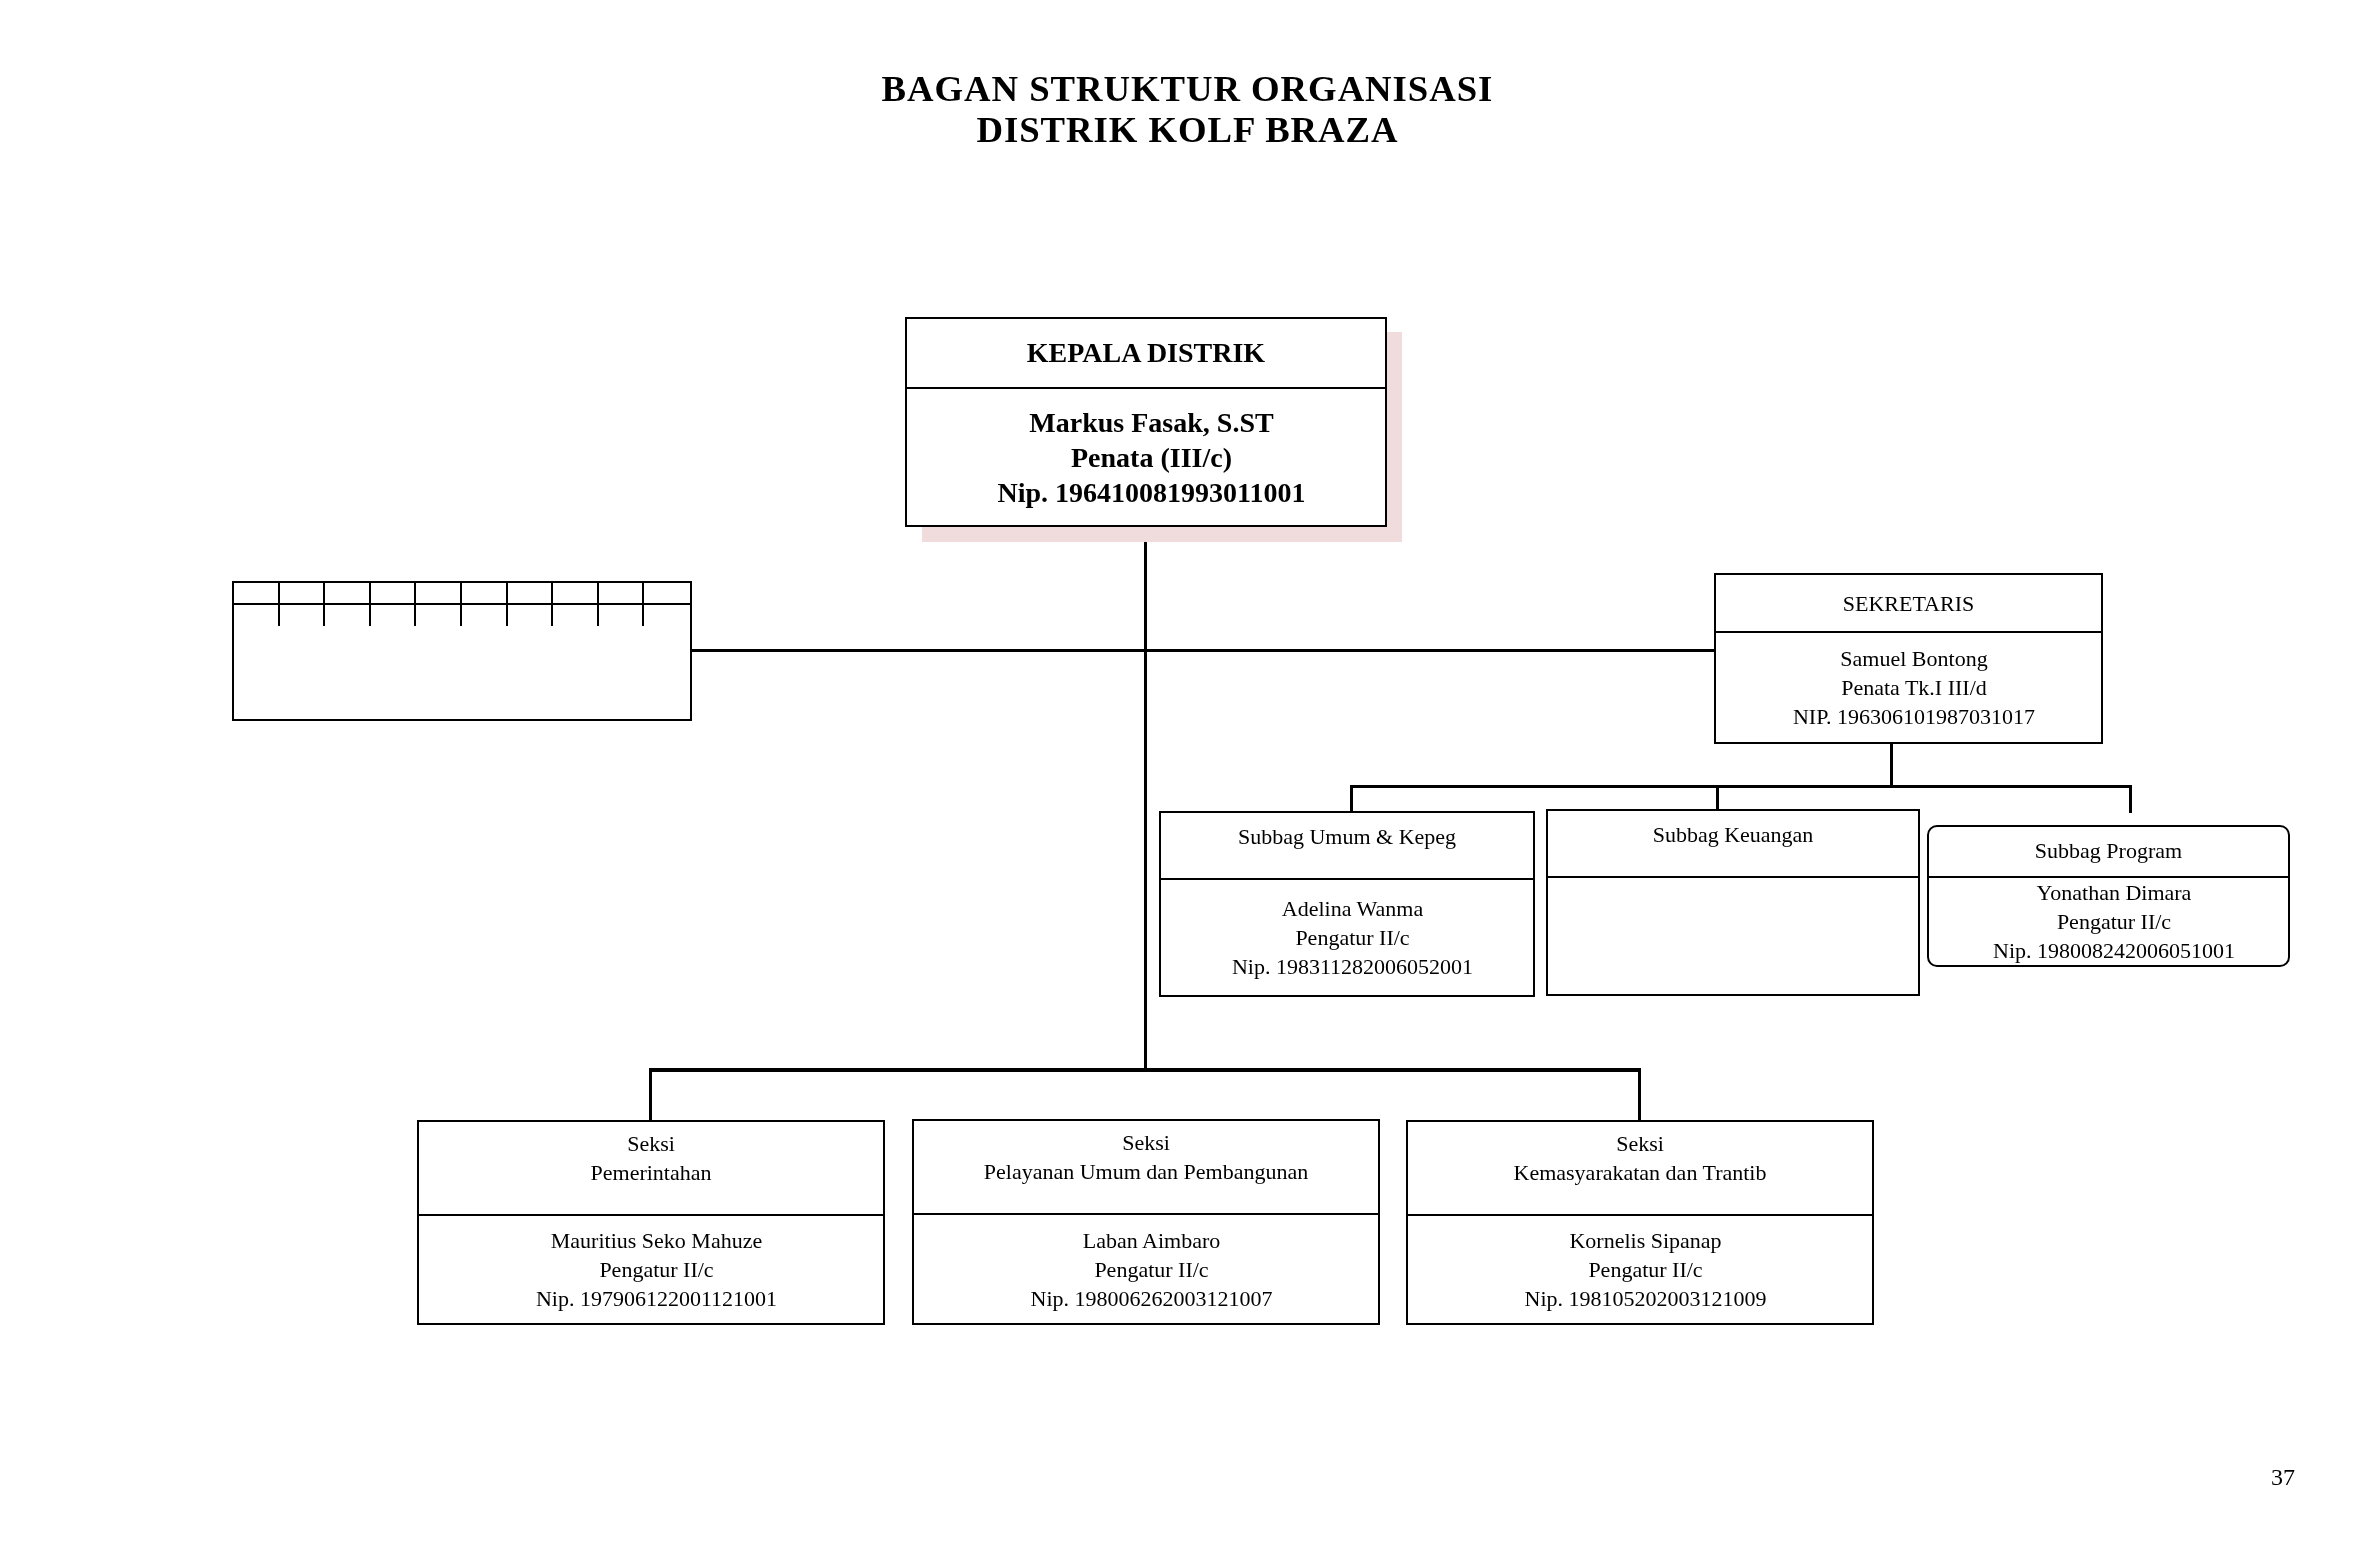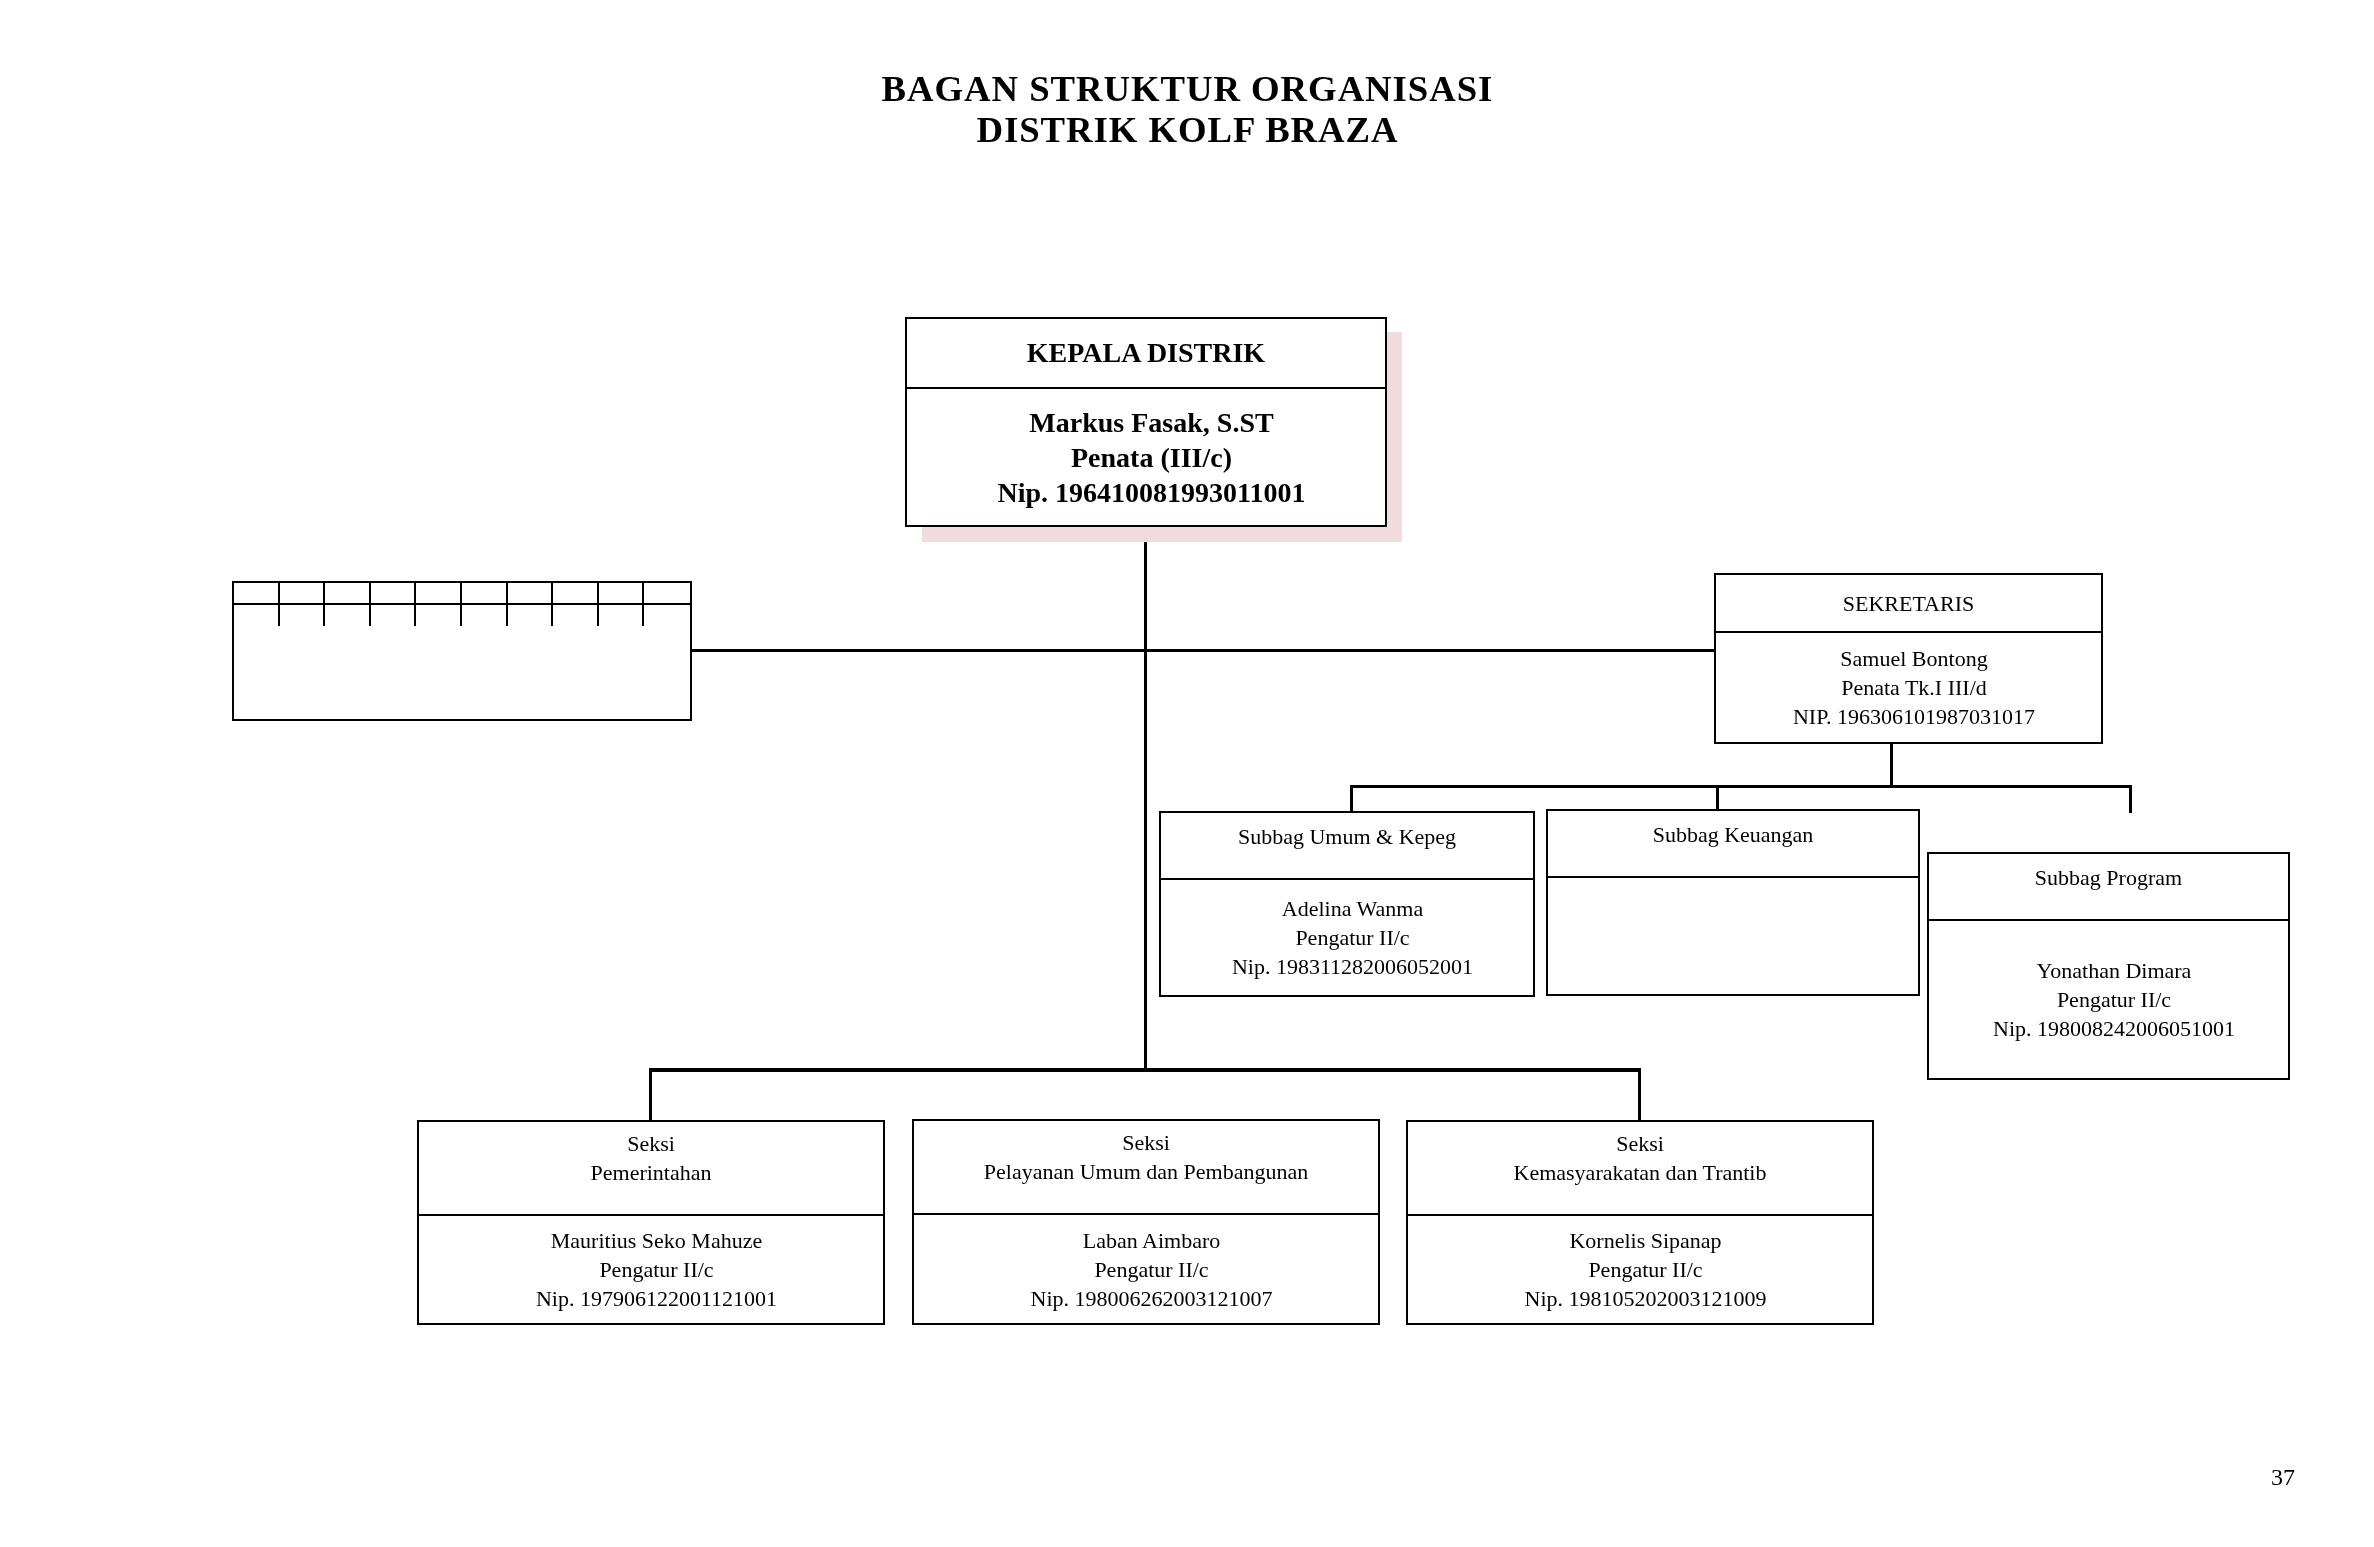--- a/index.html
+++ b/index.html
@@ -91,21 +91,21 @@
   <div class="head" style="height:67px;justify-content:flex-start;padding-top:9.3px;box-sizing:border-box;">Subbag Umum &amp; Kepeg</div>
   <div class="body">
     <div>Adelina Wanma</div>
     <div>Pengatur II/c</div>
     <div>Nip. 198311282006052001</div>
   </div>
 </div>
 <div class="box reg" style="left:1546px;top:809px;width:374px;height:187px;">
   <div class="head" style="height:67px;justify-content:flex-start;padding-top:9.3px;box-sizing:border-box;">Subbag Keuangan</div>
 </div>
-<div class="box reg" style="left:1927px;top:852px;width:363px;height:228px;">
+<div class="box reg" style="left:1927px;top:825px;width:363px;height:142px;border-radius:10px;">
   <div class="head" style="height:67px;justify-content:flex-start;padding-top:9.3px;box-sizing:border-box;">Subbag Program</div>
   <div class="body">
     <div>Yonathan Dimara</div>
     <div>Pengatur  II/c</div>
     <div>Nip. 198008242006051001</div>
   </div>
 </div>
 
 <div class="box reg" style="left:417px;top:1120px;width:468px;height:205px;">
   <div class="head" style="height:94px;justify-content:flex-start;padding-top:7.4px;box-sizing:border-box;">

